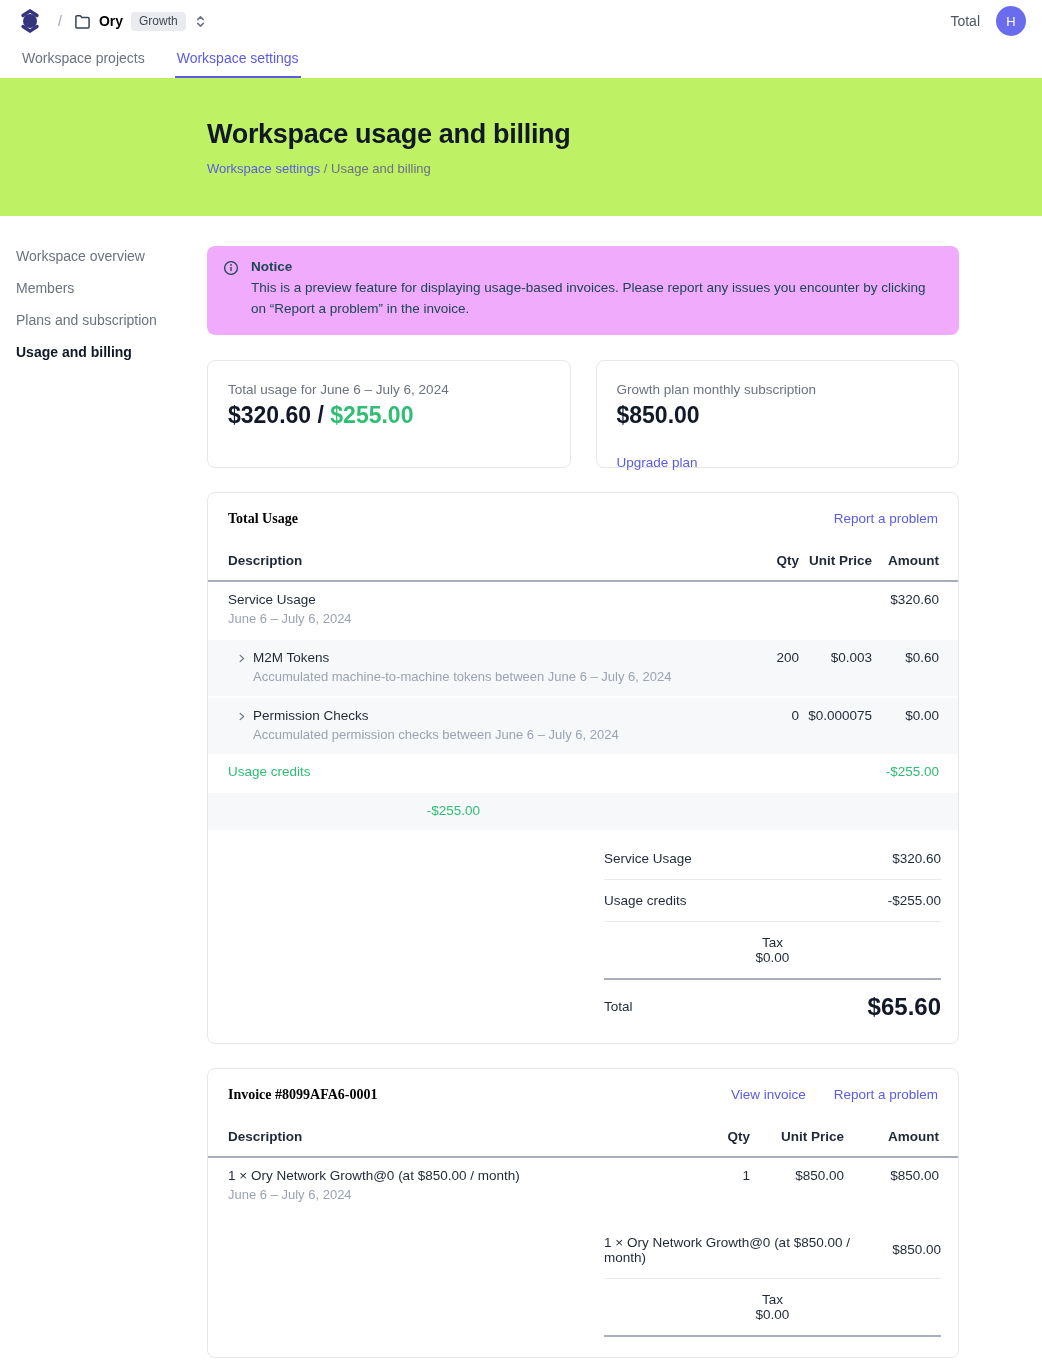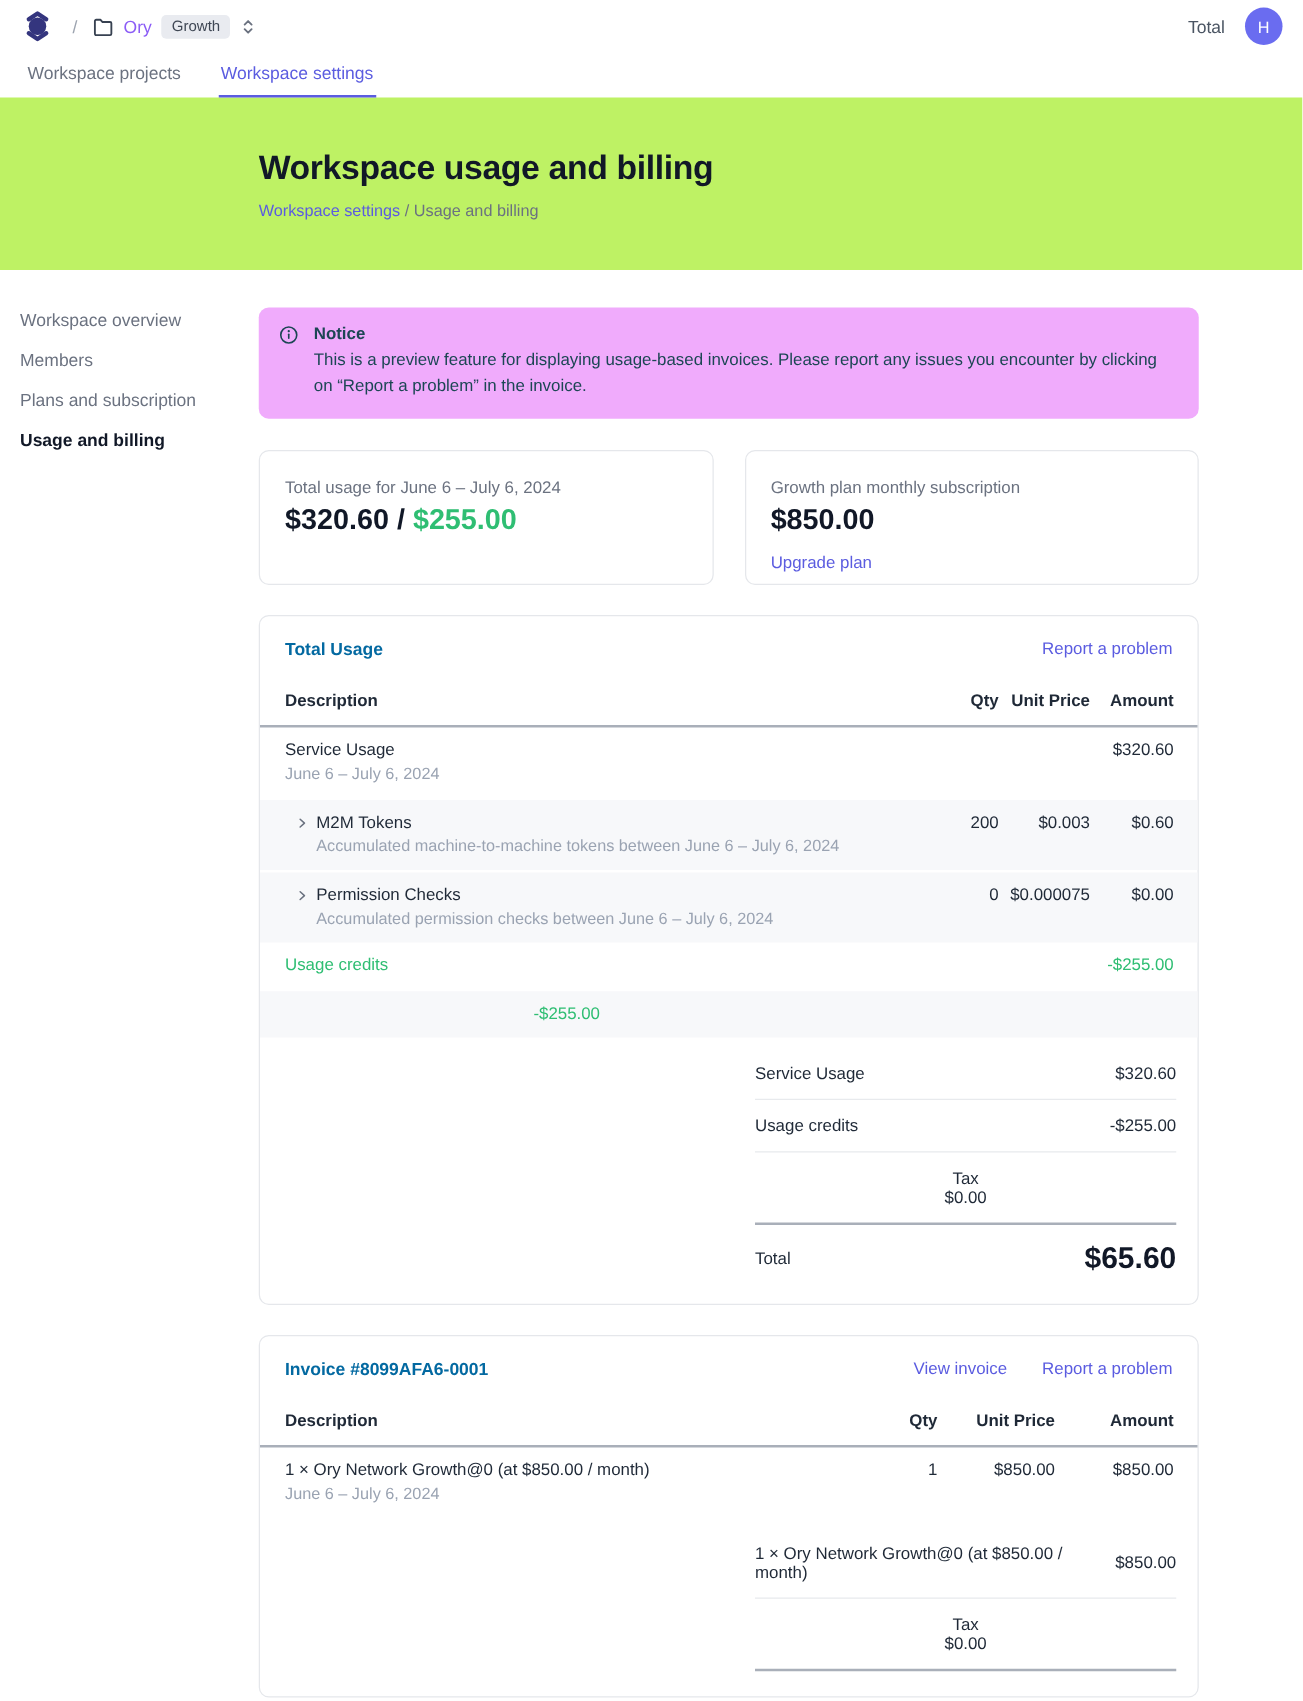--- a/index.html
+++ b/index.html
@@ -12,21 +12,21 @@
     -webkit-font-smoothing:antialiased;
   }
   a { text-decoration:none; }
 
   
   .topbar { display:flex; align-items:center; height:42px; padding:0 16px; background:#fff; }
   .logo { display:flex; align-items:center; margin-right:4px; cursor:pointer; }
   .path-sep { color:#9ca3af; font-size:14px; margin:0 12px 0 10px; }
   .ws-switch { display:flex; align-items:center; cursor:pointer; }
   .folder-icon { display:flex; margin-right:8px; color:#374151; }
-  .ws-name { font-size:14px; font-weight:400; color:#8b5cf6; }
+  .ws-name { font-size:14px; font-weight:700; color:#000000; }
   .badge { background:#e9ebf0; color:#3f4754; font-size:12px; font-weight:500; padding:2.5px 8px; border-radius:4px; margin-left:8px; }
   .selector-icon { display:flex; margin-left:8px; color:#6b7280; }
   .topbar-spacer { flex:1; }
   .help-link { font-size:14px; color:#4b5563; margin-right:16px; cursor:pointer; }
   .avatar { width:30px; height:30px; border-radius:50%; background:#6a6cf0; color:#fff; font-size:13px; font-weight:500;
             display:flex; align-items:center; justify-content:center; cursor:pointer; }
 
   
   .tabs { display:flex; gap:28px; padding:0 20px; background:#fff; }
   .tab { font-size:14px; color:#6b7280; padding:8px 2px 10px; cursor:pointer; border-bottom:2.5px solid transparent; }
@@ -50,26 +50,26 @@
   .notice-icon { display:flex; margin-top:1px; }
   .notice-title { font-size:13.5px; font-weight:700; }
   .notice-body { font-size:13.5px; line-height:1.55; margin-top:4px; max-width:690px; }
 
   
   .cards { display:grid; grid-template-columns:1fr 1fr; gap:25px; margin-top:25px; }
   .card { border:1px solid #e5e7eb; border-radius:8px; padding:21px 20px; height:108px; }
   .card-label { font-size:13.5px; color:#6b7280; }
   .card-amount { font-size:23px; font-weight:600; color:#111827; margin-top:5px; }
   .green { color:#2fbe73; }
-  .upgrade-link { display:inline-block; margin-top:13px; font-size:13.5px; color:#5b5ce0; cursor:pointer; }
+  .upgrade-link { display:inline-block; margin-top:26px; font-size:13.5px; color:#5b5ce0; cursor:pointer; }
 
   
   .panel { border:1px solid #e5e7eb; border-radius:8px; padding:18px 0 20px; margin-top:24px; }
   .panel-head { display:flex; justify-content:space-between; align-items:center; padding:0 20px; }
-  .panel-title { font-size:14px; font-weight:700; color:#0369a1; }
+  .panel-title { font-size:14px; font-weight:700; color:#000000;font-family:Liberation Serif, serif; }
   .panel-links { display:flex; gap:28px; }
   .panel-link { font-size:13.5px; color:#5b5ce0; cursor:pointer; }
 
   
   .table { margin-top:16px; font-size:13.5px; }
   .thead { display:flex; padding:10px 19px 12px 20px; margin:0 0; font-weight:600; color:#1f2937;
            border-bottom:2px solid #a9afb9; }
   .trow { display:flex; padding:10px 19px 12px 20px; }
   .col-desc { flex:1; min-width:0; }
   .col-qty, .col-unit, .col-amount { text-align:right; flex-shrink:0; }

